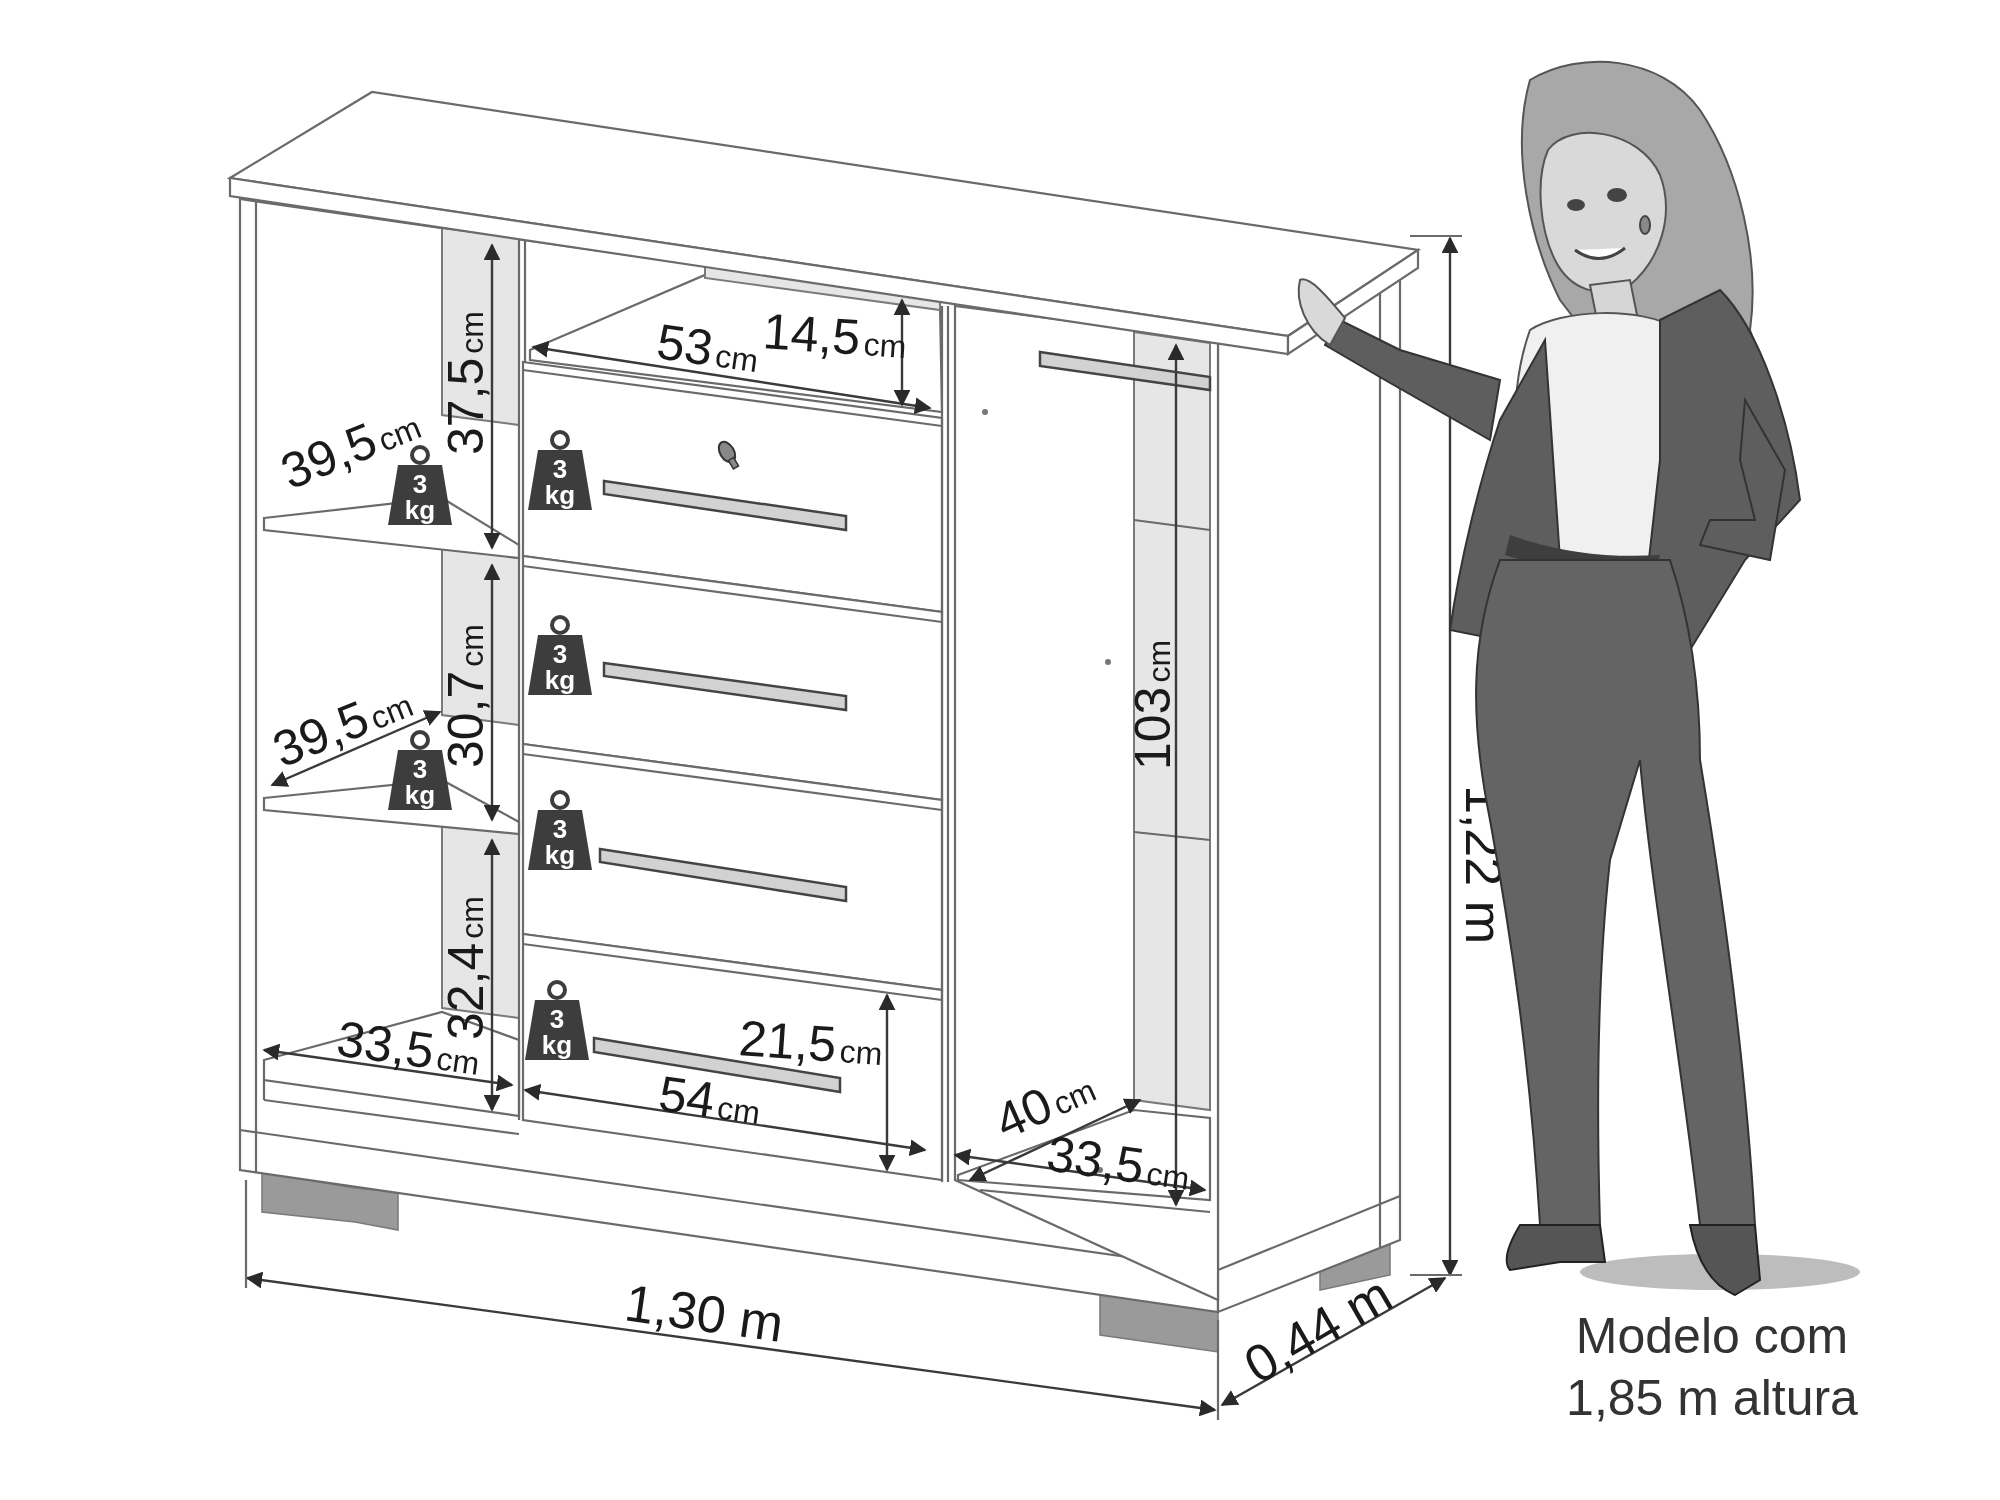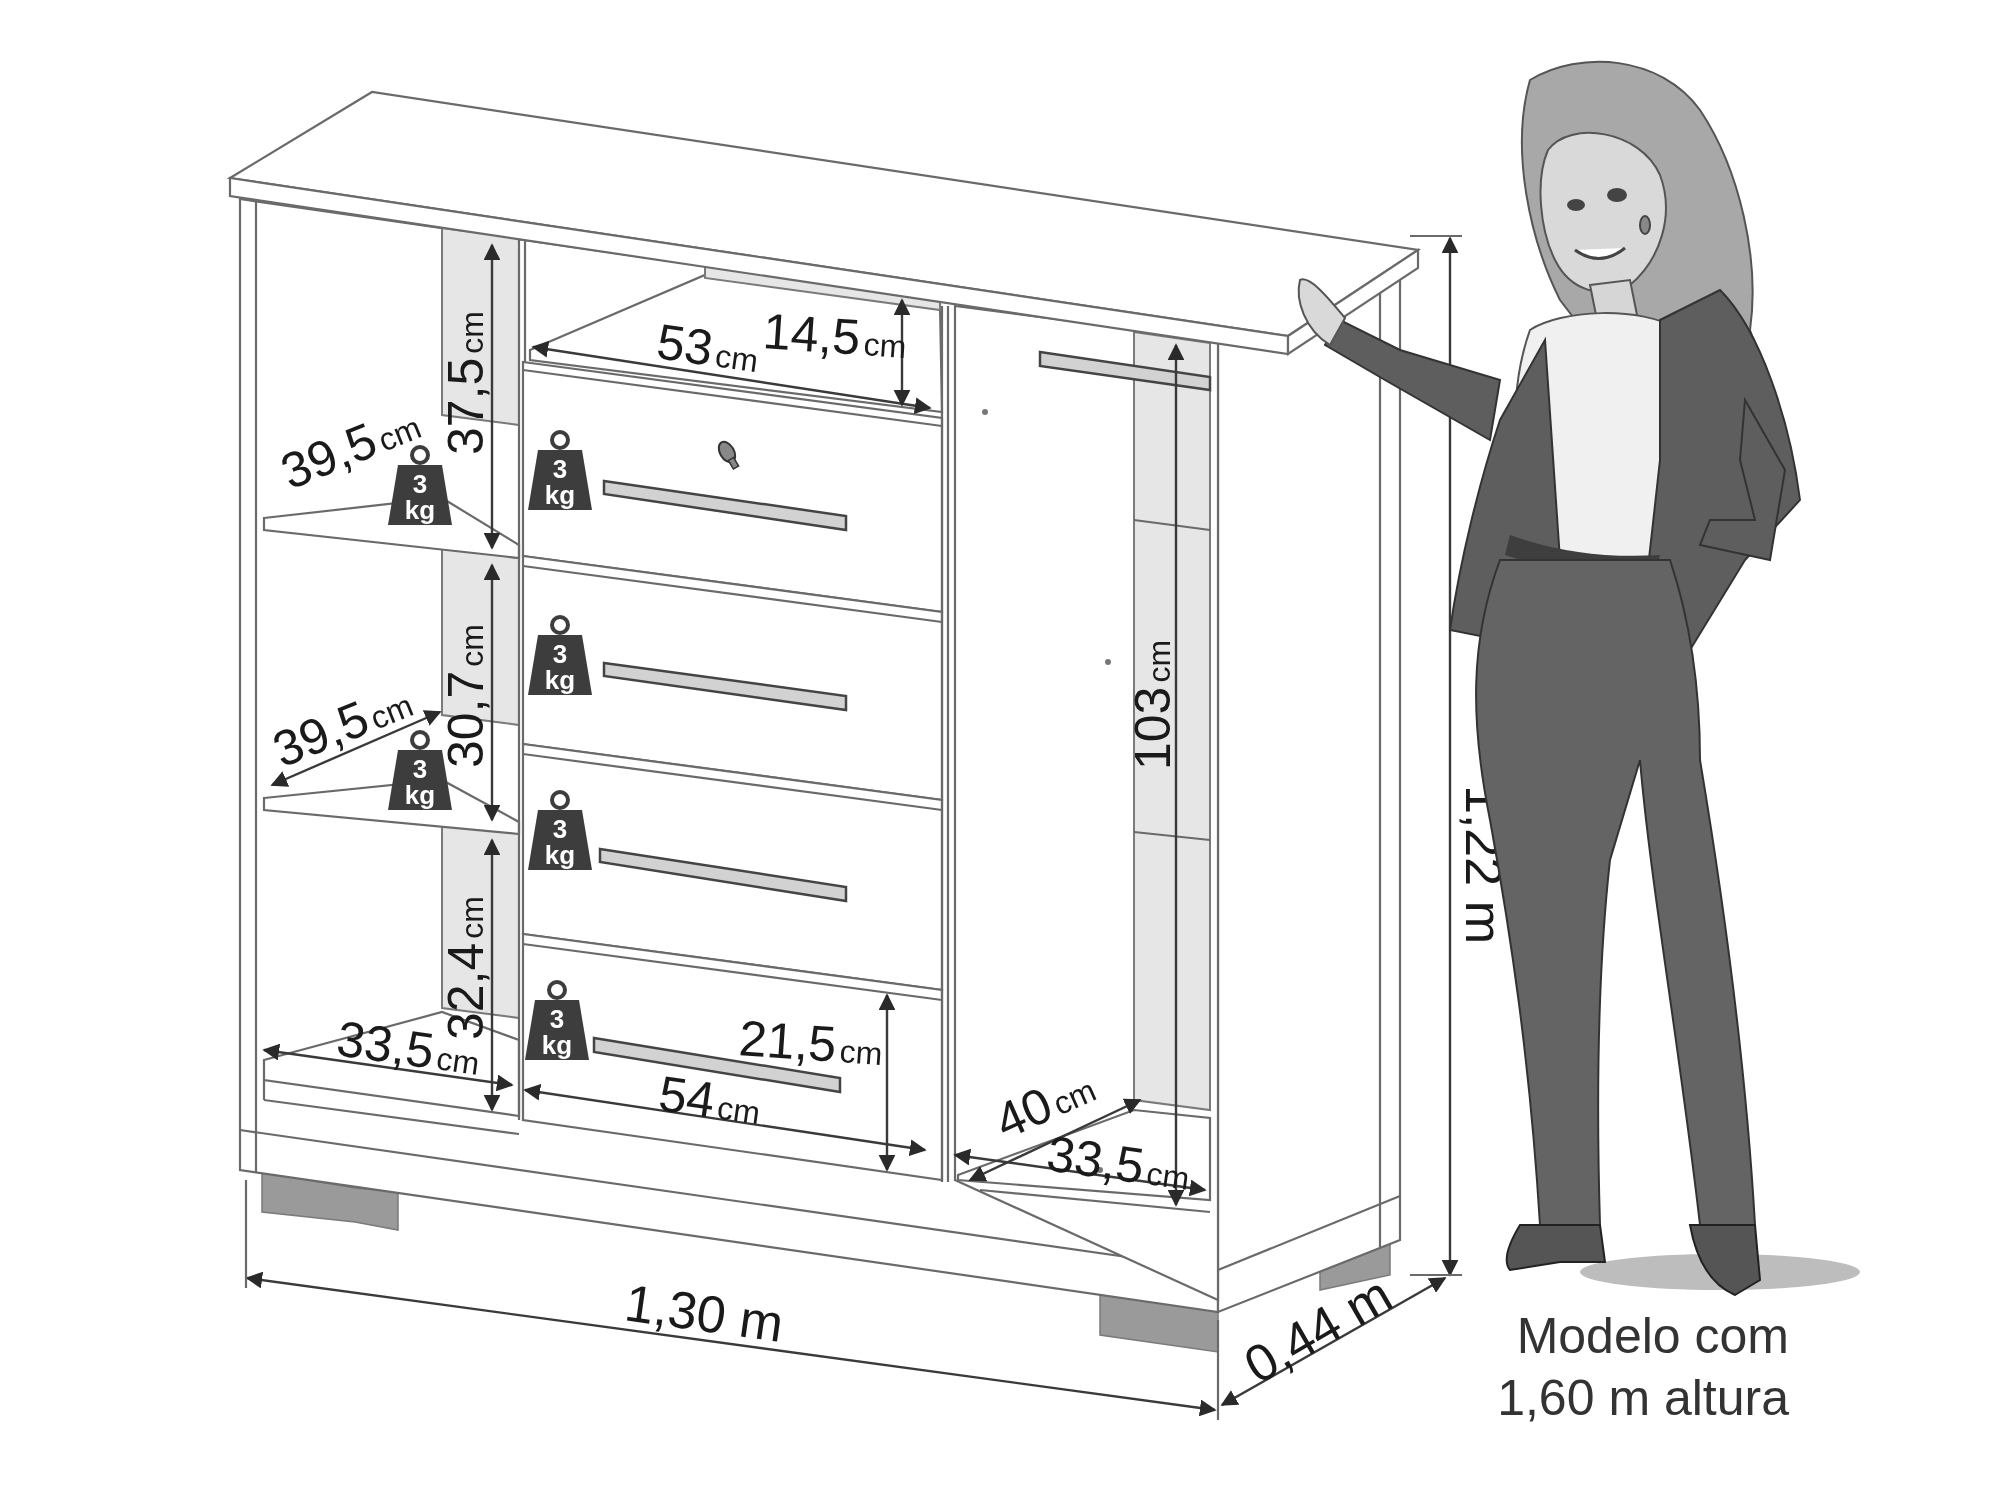--- a/index.html
+++ b/index.html
@@ -10,21 +10,21 @@
   .panel { fill:#ffffff; stroke:#6a6a6a; stroke-width:2.2; }
   .back { fill:#e6e6e6; stroke:#7a7a7a; stroke-width:2; }
   .foot { fill:#9a9a9a; stroke:#7a7a7a; stroke-width:1.5; }
   .handle { fill:#d2d2d2; stroke:#444; stroke-width:2.5; }
   .dim { stroke:#3a3a3a; stroke-width:2.4; fill:none; }
   .big { font-size:52px; }
   .mid { font-size:50px; }
   .cm { font-size:32px; }
   .weight { fill:#3d3d3d; }
   .wtxt { fill:#ffffff !important; font-size:26px; font-weight:bold; }
-  .caption { position:absolute; left:1429px; top:1305px; width:360px; text-align:right; color:#333; font-size:50px; line-height:62px; }
+  .caption { position:absolute; left:1532px; top:1305px; width:360px; text-align:center; color:#333; font-size:50px; line-height:62px; }
   .caption div { white-space:nowrap; }
 </style>
 </head>
 <body>
 
 <div id="stage">
 <svg width="2000" height="1500" viewBox="0 0 2000 1500" xmlns="http://www.w3.org/2000/svg">
 
   <g>
 
@@ -274,15 +274,15 @@
 
     <path d="M1500,560 C1470,640 1470,720 1490,820 C1510,930 1530,1060 1540,1225 L1600,1225 C1595,1060 1600,950 1610,860 L1640,760 C1650,880 1680,1050 1700,1225 L1755,1225 C1745,1050 1720,880 1700,760 C1700,690 1690,620 1670,560 Z" fill="#646464" stroke="#333" stroke-width="2"></path>
 
     <path d="M1520,1225 L1600,1225 L1605,1262 L1560,1262 L1510,1270 Q1500,1258 1520,1225 Z" fill="#555" stroke="#222" stroke-width="2"></path>
     <path d="M1690,1225 L1755,1225 L1760,1280 L1735,1295 Q1700,1280 1690,1225 Z" fill="#555" stroke="#222" stroke-width="2"></path>
   </g>
 </svg>
 
 <div class="caption">
   <div>Modelo com</div>
-  <div>1,60 m altura</div>
+  <div>1,85 m altura</div>
 </div>
 </div>
 
 </body></html>

